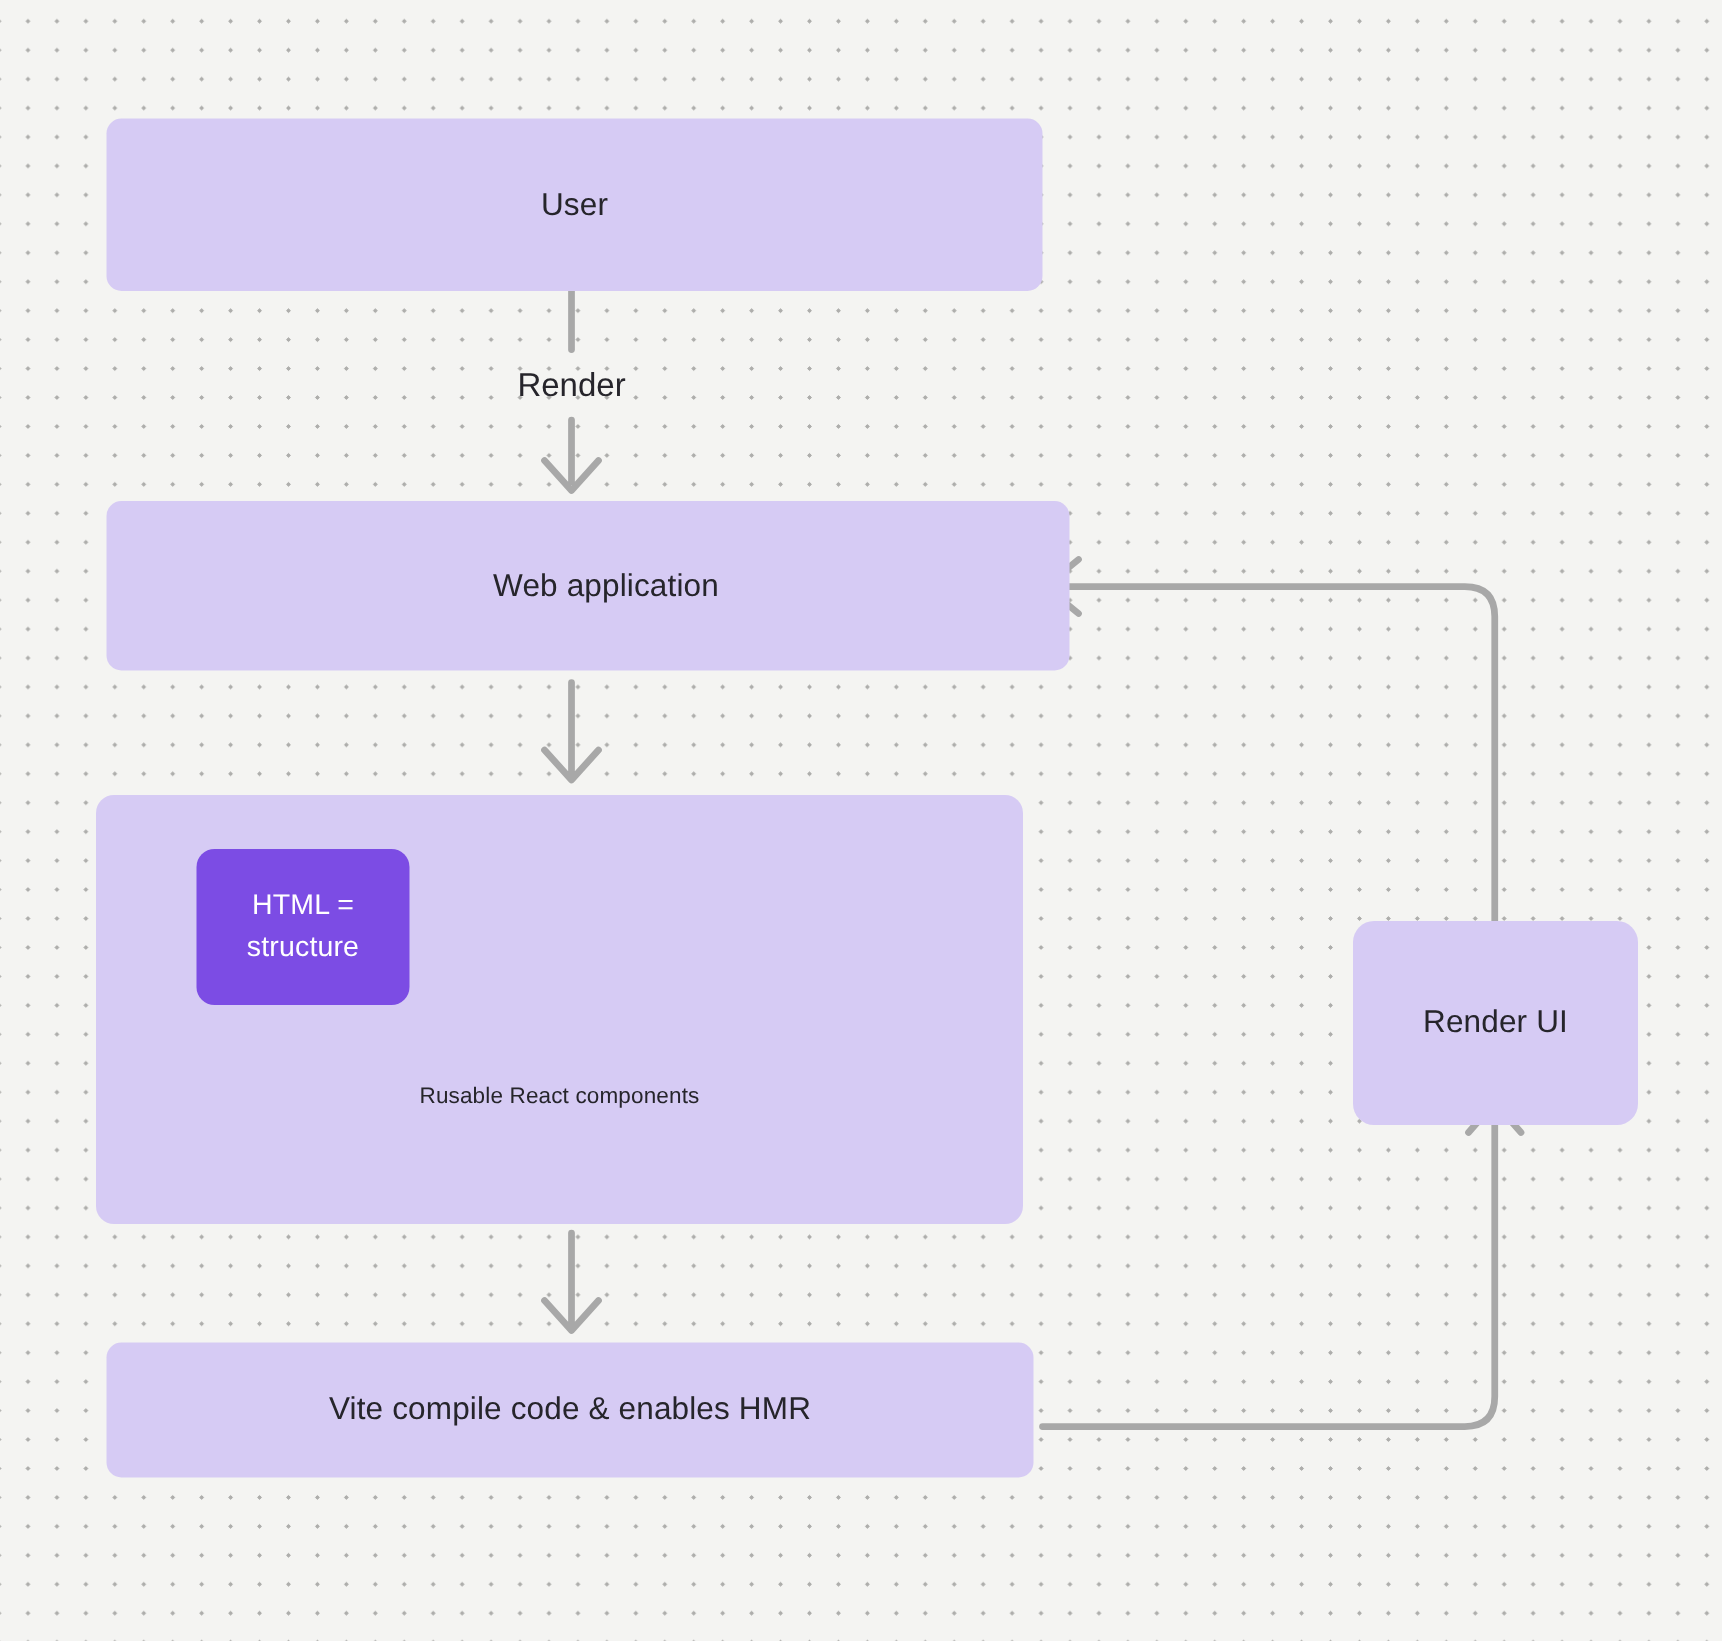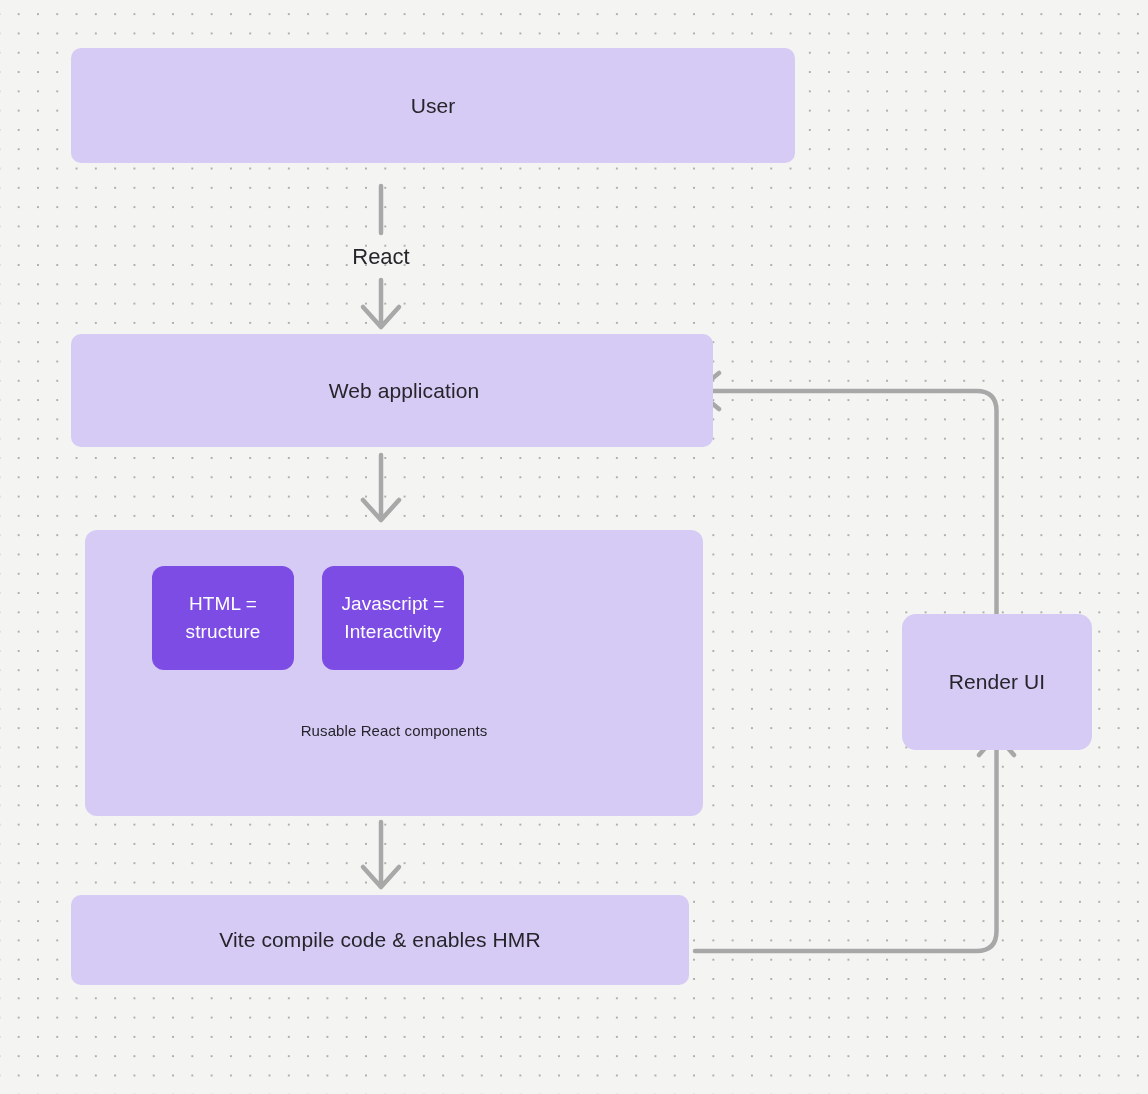--- a/index.html
+++ b/index.html
@@ -16,23 +16,23 @@
   }
   .node {
     position:absolute;
     display:flex; align-items:center; justify-content:center;
     background:#d6cbf4;
     border-radius:10px;
     color:#26252b;
     font-size:21px; font-weight:500; letter-spacing:0.1px;
     z-index:2;
   }
-  #node-user   { left:71px;  top:48px;  width:724px; height:115px; }
+  #node-user   { left:71px;  top:79px;  width:624px; height:115px; }
   #node-webapp { left:71px;  top:334px; width:618px; height:113px;padding-left:24px; }
-  #node-group  { left:85px;  top:530px; width:618px; height:286px; border-radius:12px; }
+  #node-group  { left:64px;  top:530px; width:618px; height:286px; border-radius:12px; }
   #node-vite   { left:71px;  top:895px; width:618px; height:90px; }
   #node-render { left:902px; top:614px; width:190px; height:136px; border-radius:14px; }
 
   .child-row {
     position:absolute; left:67px; top:36px;
     display:flex; gap:28px;
   }
   .child {
     width:142px; height:104px;
     background:#7c4ce4; border-radius:12px;
@@ -85,35 +85,31 @@
 
     <path d="M996.5 614 V411 Q996.5 391 976.5 391 H706 M719 373 L697 391 L719 409"></path>
 
     <path d="M695 951 H976.5 Q996.5 951 996.5 931 V742 M979 755 L996.5 735 L1014 755"></path>
   </svg>
 
   <div class="node" id="node-user">
     <span>User</span>
   </div>
 
-  <div class="edge-label">React</div>
+  <div class="edge-label">Render</div>
 
   <div class="node" id="node-webapp">
     <span>Web application</span>
   </div>
 
   <div class="node" id="node-group">
     <div class="child-row">
       <div class="child">
         <span>HTML =</span>
         <span>structure</span>
-      </div>
-      <div class="child">
-        <span>Javascript =</span>
-        <span>Interactivity</span>
       </div>
     </div>
     <div class="group-caption">Rusable React components</div>
   </div>
 
   <div class="node" id="node-vite">
     <span>Vite compile code &amp; enables HMR</span>
   </div>
 
   <div class="node" id="node-render">

